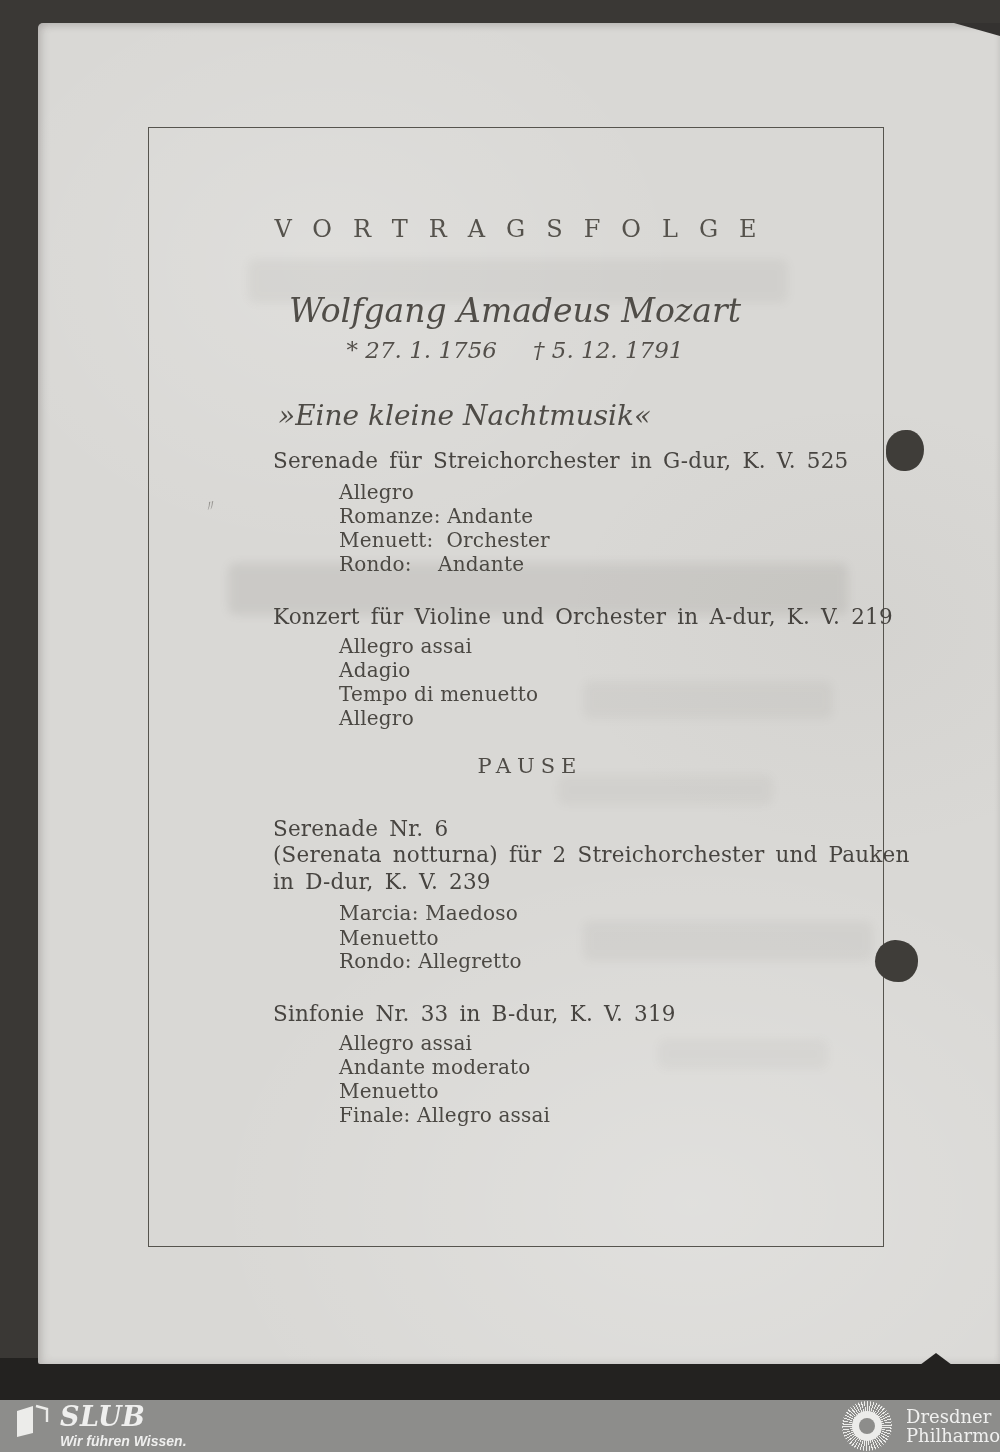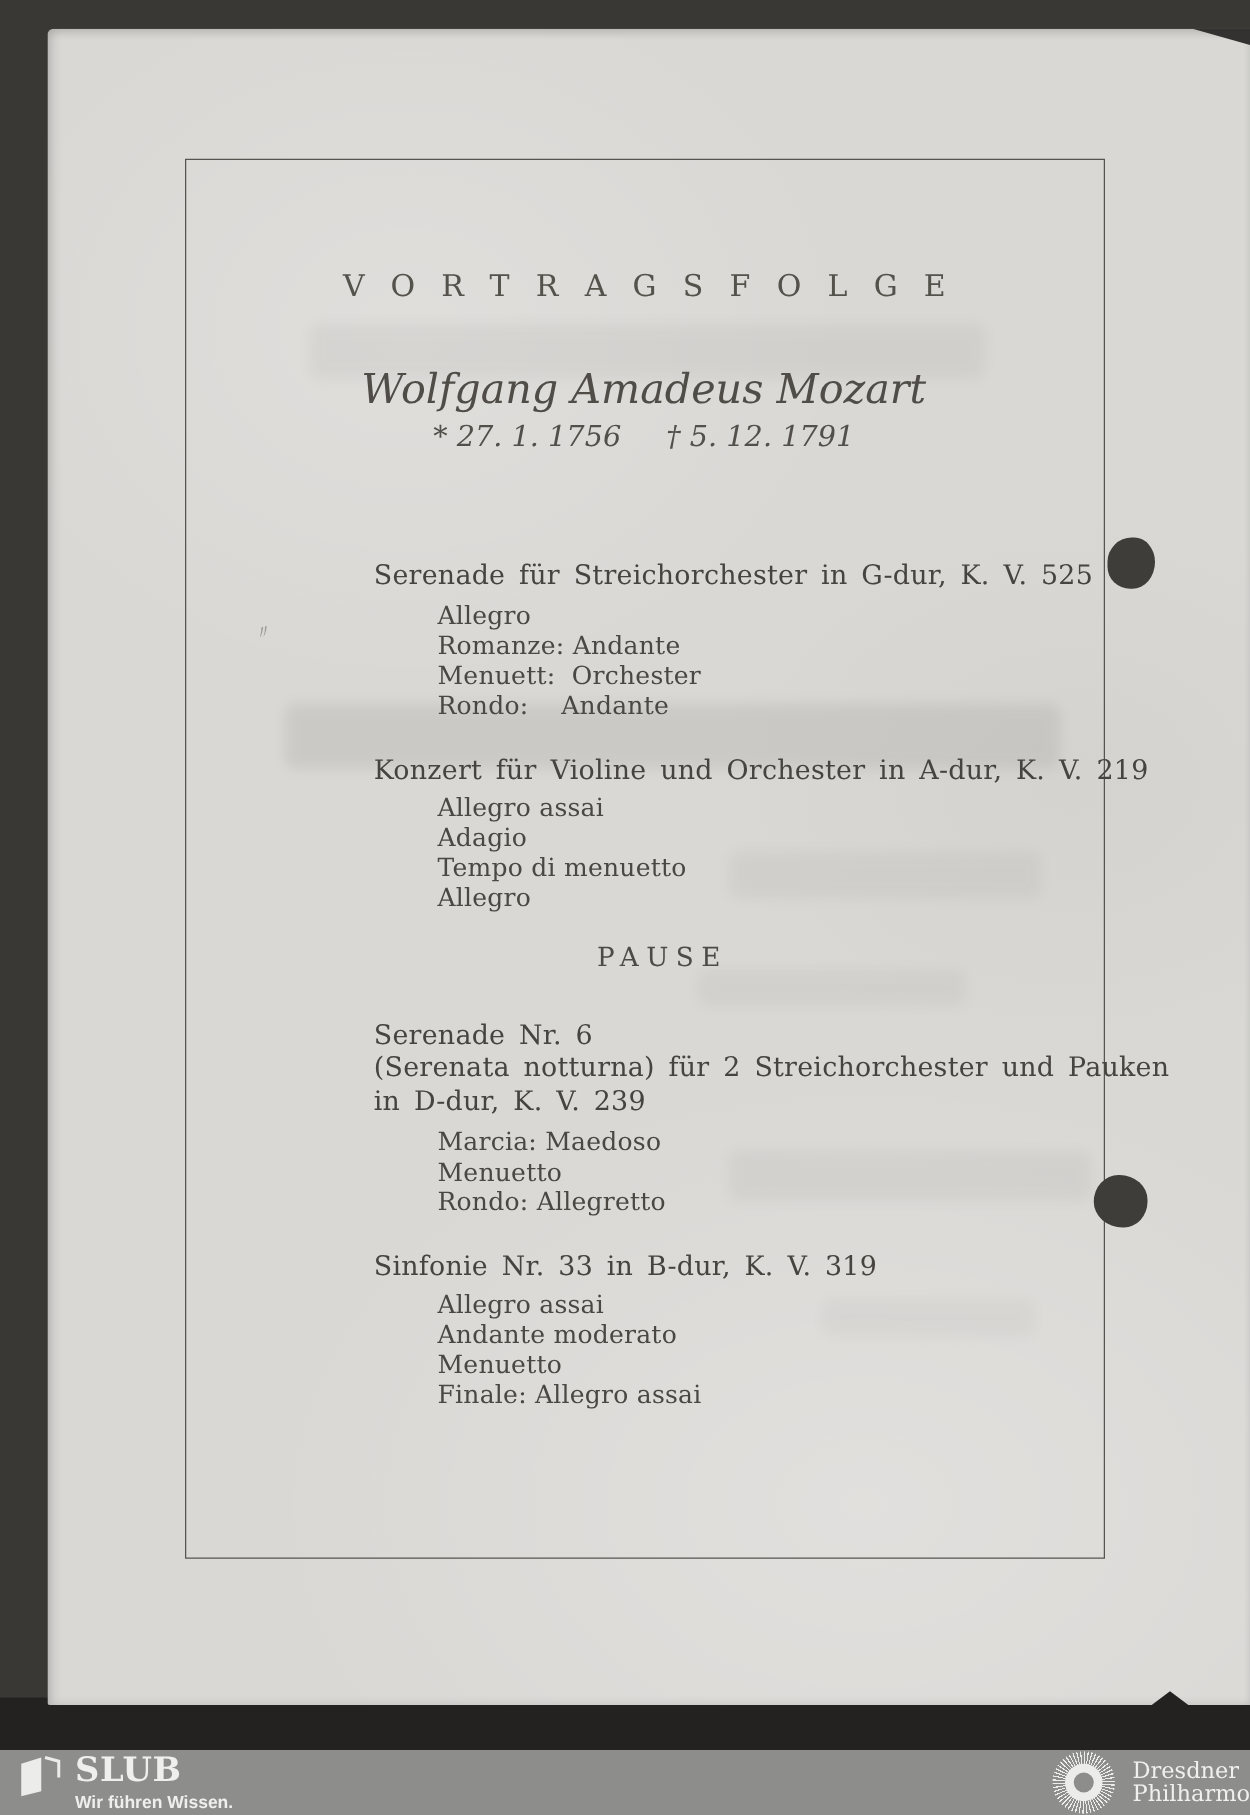--- a/index.html
+++ b/index.html
@@ -48,28 +48,28 @@
   .hole-1 { left:848px; top:407px; width:38px; height:41px; border-radius:54% 46% 50% 50% / 50% 50% 55% 45%; }
   .hole-2 { left:837px; top:917px; width:43px; height:42px; border-radius:47% 53% 45% 55% / 52% 48% 50% 50%; }
 
   
   .txt { position:absolute; color:#4b4843; }
   .centered { left:110px; width:734px; text-align:center; }
   .main-title { top:192px; font-size:24px; letter-spacing:21px; padding-left:11px; color:#55524c; }
   .composer { top:268px; font-size:33px; font-style:italic; color:#504d48; }
   .dates { top:314px; font-size:23px; font-style:italic; display:flex; justify-content:center; gap:36px; color:#534f4a; }
   .subtitle { left:240px; top:376px; font-size:28px; font-style:italic; color:#4e4b46; }
-  .work-title { left:261px; font-size:21.5px; word-spacing:4px; letter-spacing:.2px; color:#474440; }
-  .movement { left:312px; font-size:20px; white-space:pre; letter-spacing:.2px; }
+  .work-title { left:235px; font-size:21.5px; word-spacing:4px; letter-spacing:.2px; color:#474440; }
+  .movement { left:301px; font-size:20px; white-space:pre; letter-spacing:.2px; }
   .pause { top:731px; font-size:21px; letter-spacing:6px; padding-left:15px; color:#4e4b46; }
   .annotation { left:164px; top:474px; font-size:15px; font-style:italic; color:rgba(72,69,64,.45); transform:rotate(-14deg); }
 
   
   .footer-bar { position:absolute; left:0; top:1400px; width:1000px; height:52px; background:#8d8d8b; }
-  .slub-group { position:absolute; left:14px; top:3px; display:flex; align-items:flex-start; }
+  .slub-group { position:absolute; left:14px; top:3px; display:flex; align-items:flex-start;font-style:italic; }
   .slub-texts { margin-left:10px; }
   .slub-wordmark { font-family:"DejaVu Serif", serif; font-weight:bold; font-size:27px; line-height:27px; color:#efefee; letter-spacing:.5px; }
   .slub-tagline { font-family:"Liberation Sans", sans-serif; font-weight:bold; font-size:14px; color:#efefee; margin-top:3px; }
   .sunburst {
     position:absolute; left:842px; top:1401px; width:50px; height:50px; border-radius:50%;
     background:repeating-conic-gradient(#ececea 0deg 2.6deg, rgba(236,236,234,0) 2.6deg 7.2deg);
   }
   .sunburst::before { content:""; position:absolute; inset:10px; border-radius:50%; background:#ececea; }
   .sunburst::after  { content:""; position:absolute; inset:17px; border-radius:50%; background:#8d8d8b; }
   .phil-texts { position:absolute; left:906px; top:1407px; font-family:"DejaVu Serif", serif;
@@ -95,20 +95,21 @@
     <div class="frame"></div>
 
     <div class="txt centered main-title">VORTRAGSFOLGE</div>
 
     <div class="txt centered composer">Wolfgang Amadeus Mozart</div>
     <div class="txt centered dates">
       <span>* 27. 1. 1756</span>
       <span>† 5. 12. 1791</span>
     </div>
 
+    <div class="txt subtitle">»Eine kleine Nachtmusik«</div>
     <div class="txt work-title" style="top:425px">Serenade für Streichorchester in G-dur, K. V. 525</div>
     <div class="txt movement" style="top:457px">Allegro</div>
     <div class="txt movement" style="top:481px">Romanze: Andante</div>
     <div class="txt movement" style="top:505px">Menuett:  Orchester</div>
     <div class="txt movement" style="top:529px">Rondo:    Andante</div>
 
     <div class="txt annotation">〃</div>
 
     <div class="txt work-title" style="top:581px">Konzert für Violine und Orchester in A-dur, K. V. 219</div>
     <div class="txt movement" style="top:611px">Allegro assai</div>

